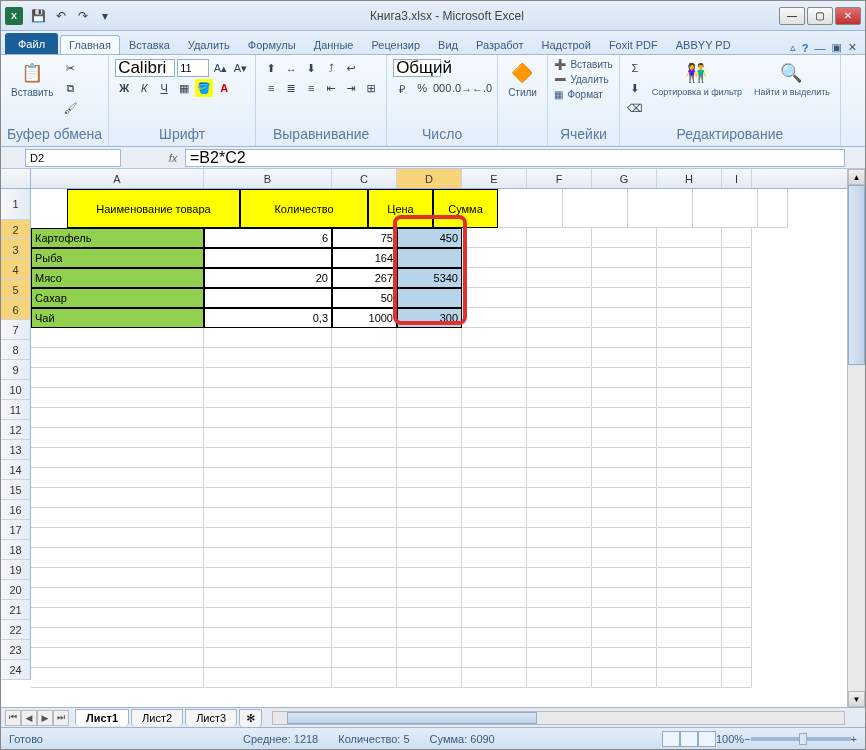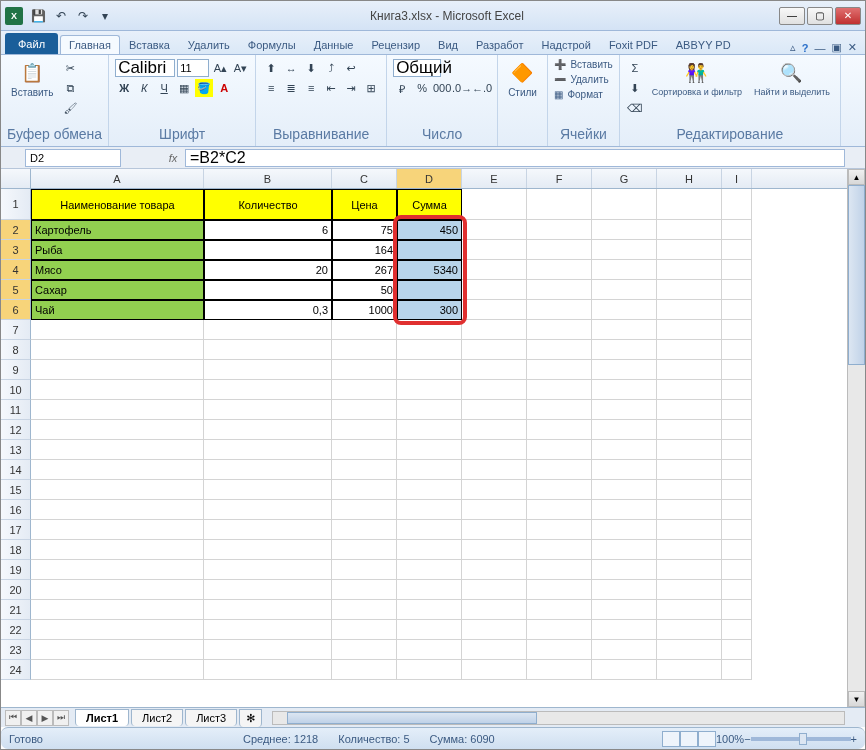--- a/index.html
+++ b/index.html
@@ -71,21 +71,21 @@
 
 .sheet-bar { position: absolute; bottom: 22px; left: 0; right: 0; height: 20px; background: #e4ebf4; border-top: 1px solid #9eb6ce; display: flex; align-items: center; font-size: 11px; }
 .sheet-nav { display: flex; gap: 0; padding: 0 4px; }
 .sheet-nav-btn { width: 16px; height: 16px; display: flex; align-items: center; justify-content: center; font-size: 9px; color: #555; border: 1px solid #bbb; background: #f0f0f0; }
 .sheet-tab { padding: 2px 10px; background: #f5f5f5; border: 1px solid #9eb6ce; border-bottom: none; margin-left: 2px; border-radius: 0 0 4px 4px; }
 .sheet-tab.active { background: #fff; font-weight: bold; }
 .hscroll { flex: 1; margin: 0 20px 0 10px; height: 14px; background: #e8e8e8; border: 1px solid #bbb; position: relative; }
 .hscroll-thumb { position: absolute; left: 14px; width: 250px; top: 0; bottom: 0; background: linear-gradient(#dce6f2,#c0d2e8); border: 1px solid #8faece; }
 
 
-.status-bar { position: absolute; bottom: 0; left: 0; right: 0; height: 22px; background: linear-gradient(#e4eef9,#cfdff0); border-top: 1px solid #9eb6ce; display: flex; align-items: center; font-size: 11px; color: #3b5a82; padding: 0 8px; gap: 20px; border-radius: 7px; }
+.status-bar { position: absolute; bottom: 0; left: 0; right: 0; height: 22px; background: linear-gradient(#e4eef9,#cfdff0); border-top: 1px solid #9eb6ce; display: flex; align-items: center; font-size: 11px; color: #3b5a82; padding: 0 8px; gap: 20px; }
 .status-right { margin-left: auto; display: flex; align-items: center; gap: 0; }
 .view-btn { width: 18px; height: 16px; border: 1px solid #8faece; background: #eef4fb; }
 .zoom-slider { width: 100px; height: 4px; background: #9fb8d9; position: relative; }
 .zoom-thumb { position: absolute; left: 48px; top: -4px; width: 8px; height: 12px; background: #dce6f2; border: 1px solid #8faece; }
 
 
 .vscroll { position: absolute; right: 0; top: 168px; width: 18px; bottom: 42px; background: #e8e8e8; border-left: 1px solid #bbb; }
 .vscroll-btn { height: 16px; background: linear-gradient(#f0f0f0,#d8d8d8); border: 1px solid #bbb; display: flex; align-items: center; justify-content: center; font-size: 8px; }
 .vscroll-thumb { position: absolute; top: 16px; left: 0; right: 0; height: 180px; background: linear-gradient(90deg,#dce6f2,#c0d2e8); border: 1px solid #8faece; }
 </style>
@@ -298,21 +298,21 @@
       <div class="row-h">18</div>
       <div class="row-h">19</div>
       <div class="row-h">20</div>
       <div class="row-h">21</div>
       <div class="row-h">22</div>
       <div class="row-h">23</div>
       <div class="row-h">24</div>
     </div>
     <div class="cells">
 
-      <div class="cell-row" style="height:31px;">
+      <div class="cell-row" style="height:39px;padding-left:36px;">
         <div class="cell hdr wA">Наименование товара</div>
         <div class="cell hdr wB">Количество</div>
         <div class="cell hdr wC">Цена</div>
         <div class="cell hdr wD">Сумма</div>
         <div class="cell wE"></div>
         <div class="cell wF"></div>
         <div class="cell wG"></div>
         <div class="cell wH"></div>
         <div class="cell wI"></div>
       </div>

